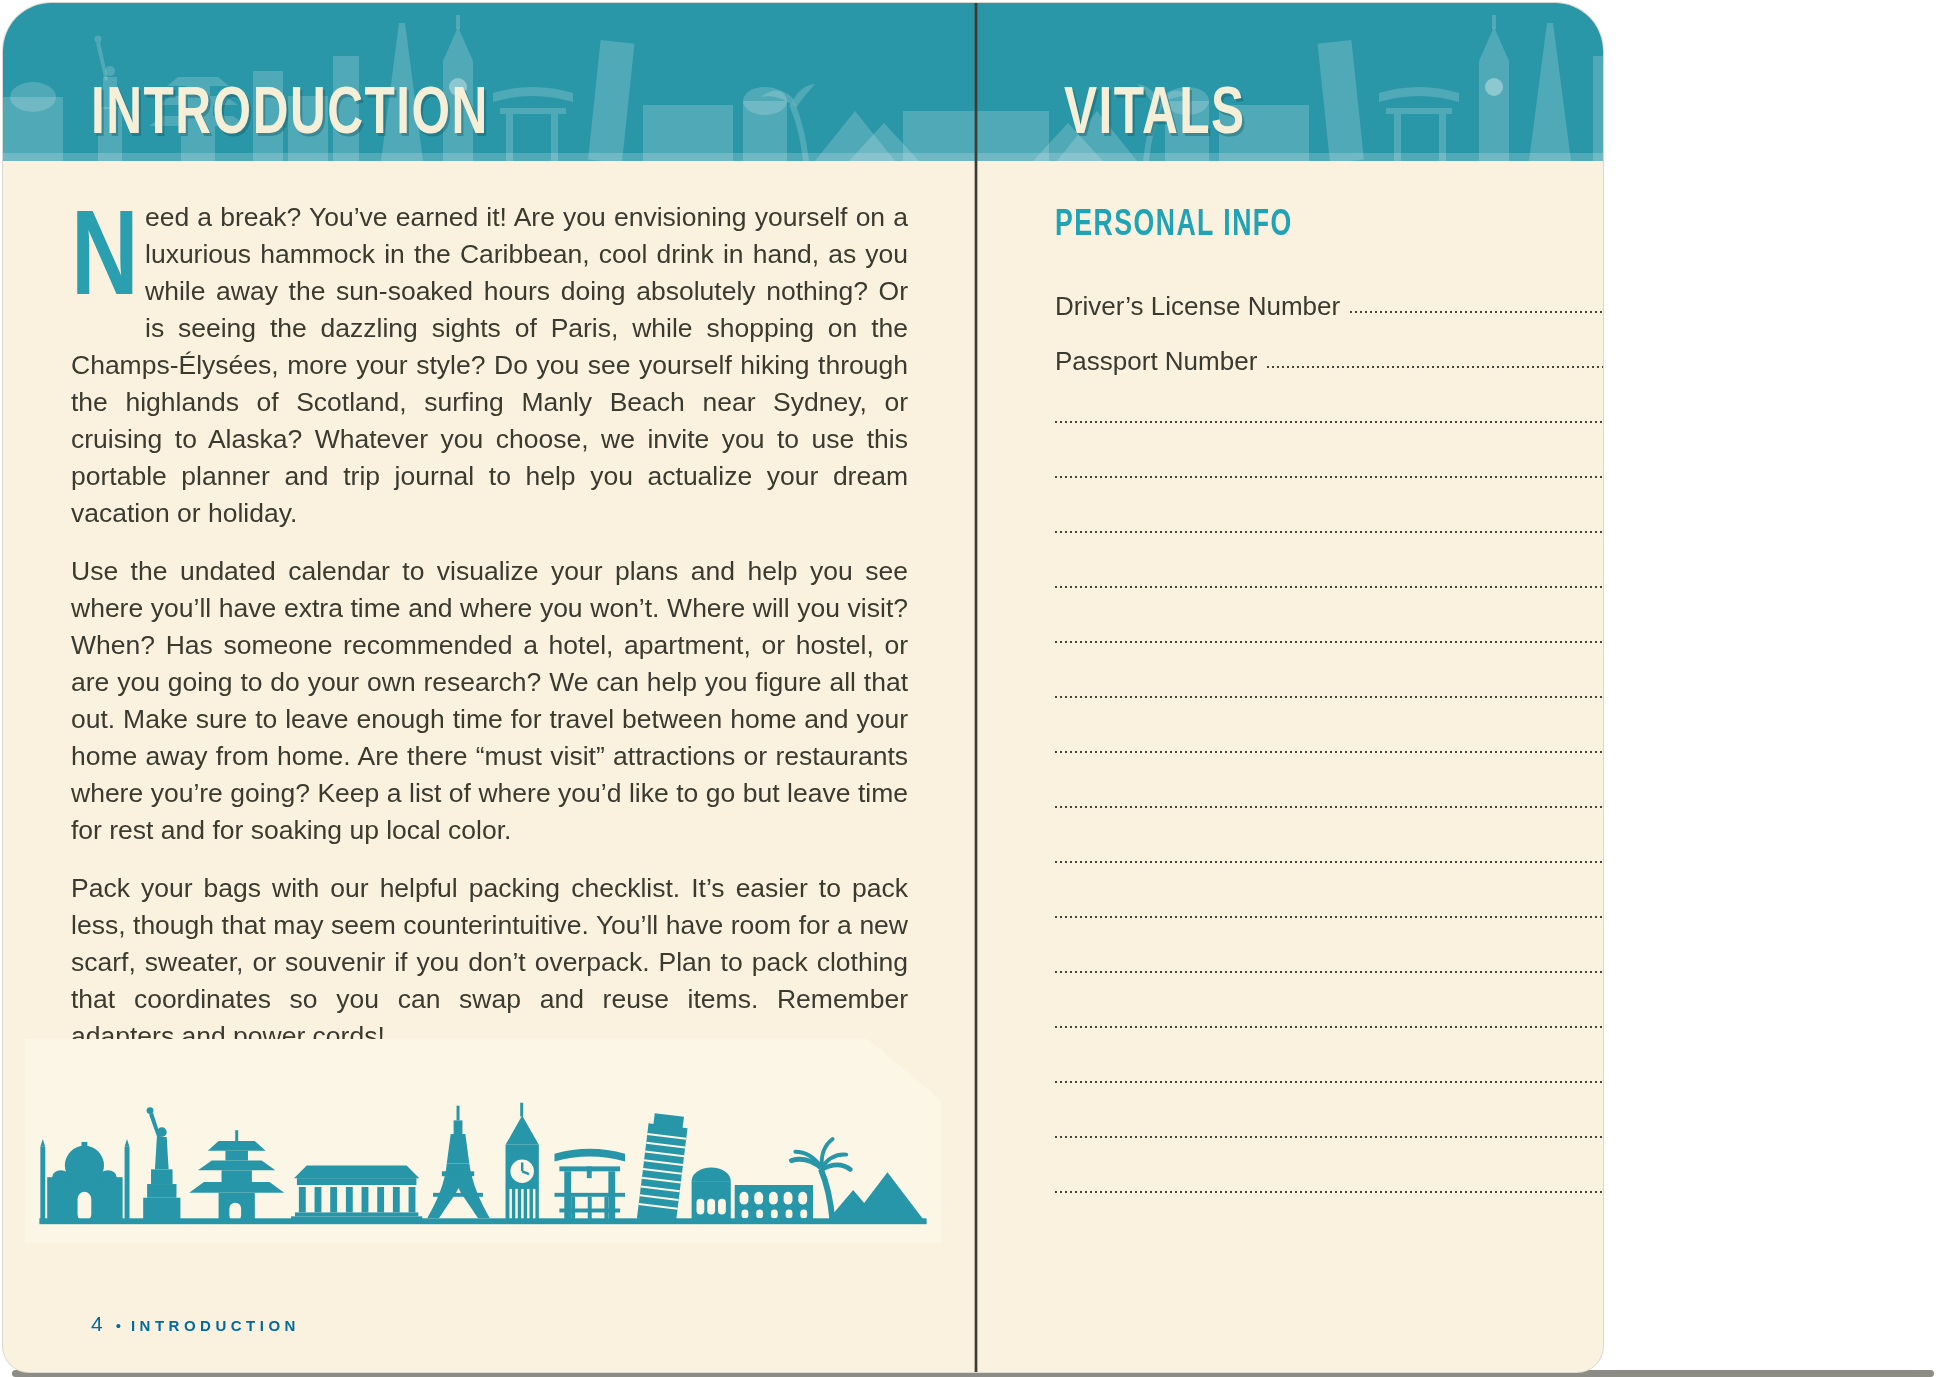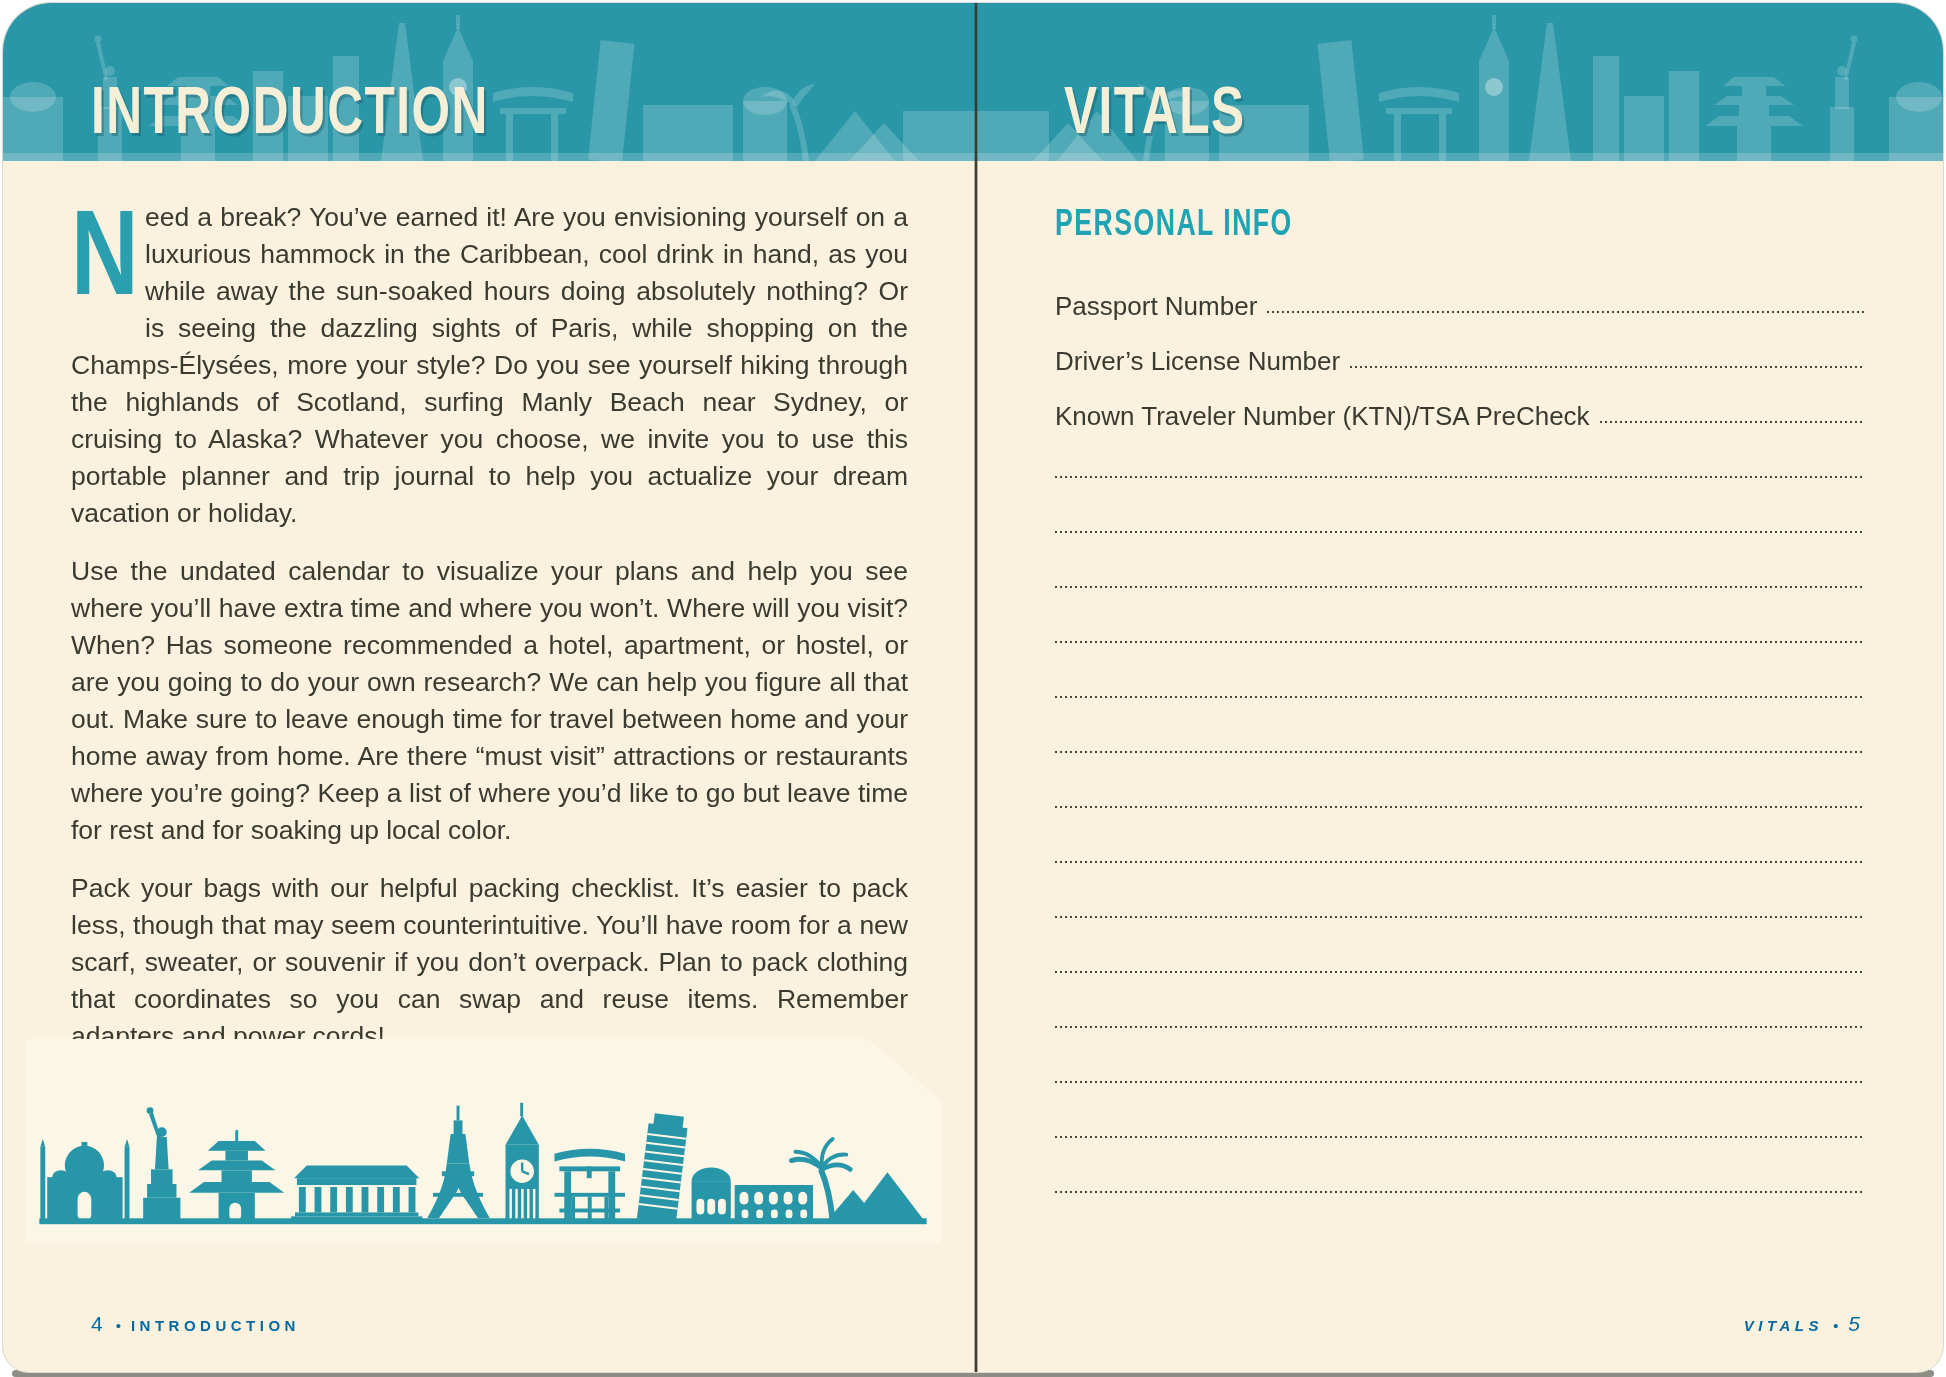--- a/index.html
+++ b/index.html
@@ -1,18 +1,18 @@
 <!DOCTYPE html>
 <html><head>
 <meta charset="utf-8">
 <style>
   html,body{margin:0;padding:0;background:#ffffff;}
   body{width:1946px;height:1377px;position:relative;font-family:"Liberation Sans",sans-serif;overflow:hidden;}
   .page-edge-strip{position:absolute;left:12px;right:12px;bottom:0;height:7px;background:#8d8d85;border-radius:4px;}
-  .book{position:absolute;left:3px;top:3px;width:1940px;height:1369px;background:#faf2de;
+  .book{position:absolute;left:3px;top:3px;width:1600px;height:1369px;background:#faf2de;
         border-radius:48px 48px 26px 26px;overflow:hidden;box-shadow:0 0 0 1px #d9d9d1;}
   .page{position:absolute;top:0;height:100%;width:973px;}
   .page.left{left:0;} .page.right{left:973px;}
   .page-header{position:absolute;top:0;left:0;width:973px;height:158px;background:#2a97a8;overflow:hidden;}
   .page-header svg.sky{position:absolute;bottom:0;left:0;width:973px;height:160px;}
   .page-header svg.sky.mirror{transform:scaleX(-1);}
   .display-title{position:absolute;left:88px;bottom:18px;margin:0;font-weight:bold;color:#f6efd8;
      font-size:67px;letter-spacing:2px;line-height:1;white-space:nowrap;
      text-shadow:3px 3px 0 rgba(18,84,95,.38);}
   .squeeze{display:inline-block;transform:scaleX(.74);transform-origin:left bottom;}
@@ -250,29 +250,28 @@
           <use href="#skyline"></use>
         </svg>
       <h1 class="display-title"><span class="squeeze">VITALS</span></h1>
     </div>
 
     <div class="content">
       <h2 class="section-title"><span class="squeeze">PERSONAL INFO</span></h2>
 
       <div class="rows">
         <div class="frow">
+            <span class="f-label">Driver’s License Number</span>
+            <div class="dots"></div>
+          </div>
+        <div class="frow">
             <span class="f-label">Passport Number</span>
             <div class="dots"></div>
           </div>
         <div class="frow">
-            <span class="f-label">Driver’s License Number</span>
-            <div class="dots"></div>
-          </div>
-        <div class="frow">
-            <span class="f-label">Known Traveler Number (KTN)/TSA PreCheck</span>
             <div class="dots"></div>
           </div>
         <div class="frow">
             <div class="dots"></div>
           </div>
         <div class="frow">
             <div class="dots"></div>
           </div>
         <div class="frow">
             <div class="dots"></div>

